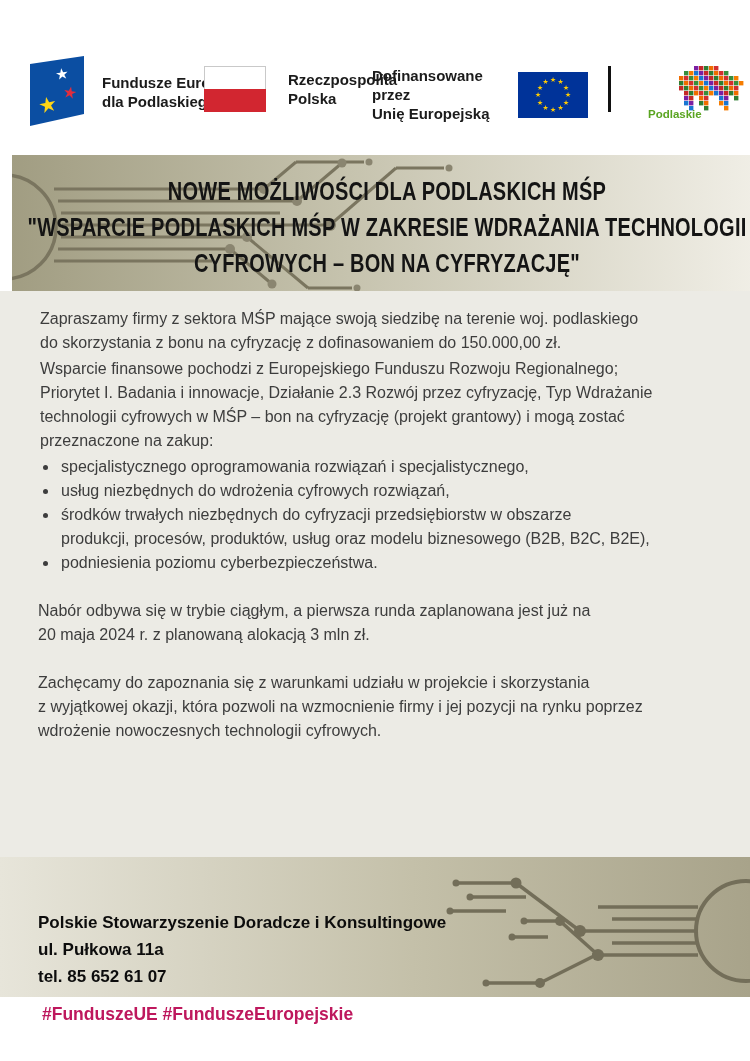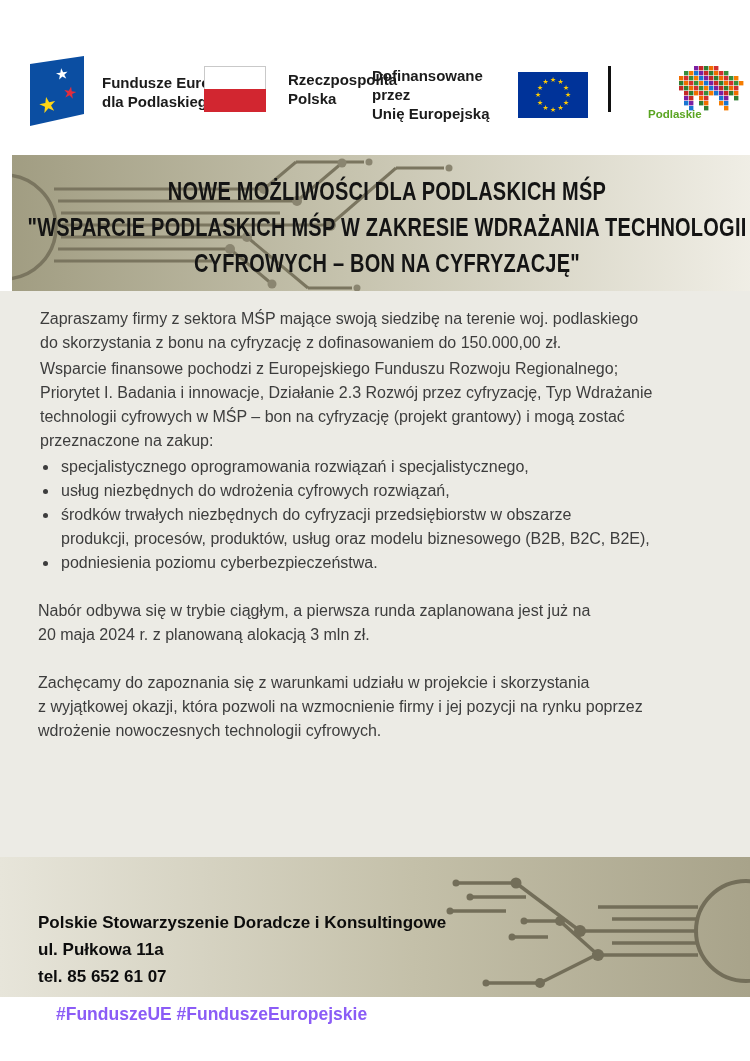--- a/index.html
+++ b/index.html
@@ -54,22 +54,22 @@
   }
   .deco-footer { position:absolute; right:0; top:0; }
   .contact {
     position:absolute; left:38px; top:12px;
     font-weight:bold; font-size:17px; line-height:27px; color:#0c0c0c;margin-top:40px;
   }
   .contact a { color:#0c0c0c; text-decoration:underline; display:block; }
 
   
   .hashtag-row {
-    position:absolute; top:1004px; left:56px;
-    font-weight:bold; font-size:17.5px; color:#8b5cf6;
+    position:absolute; top:1004px; left:42px;
+    font-weight:bold; font-size:17.5px; color:#be185d;
   }
 </style>
 </head>
 <body>
 
 <div class="page">
 
   <div class="logo-strip">
 
     <div class="logo-group logo-fe">

